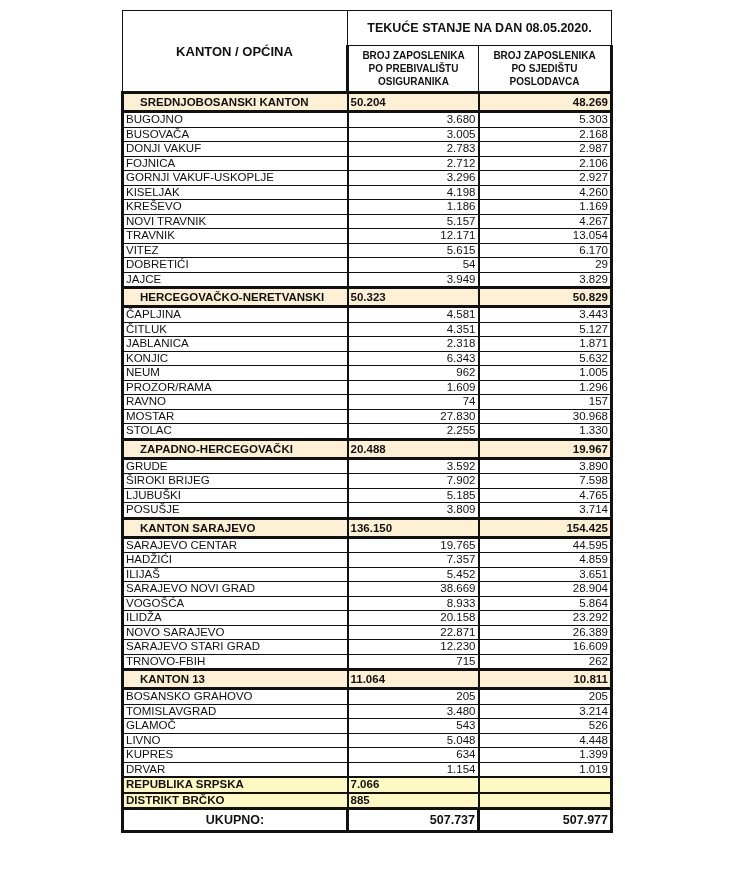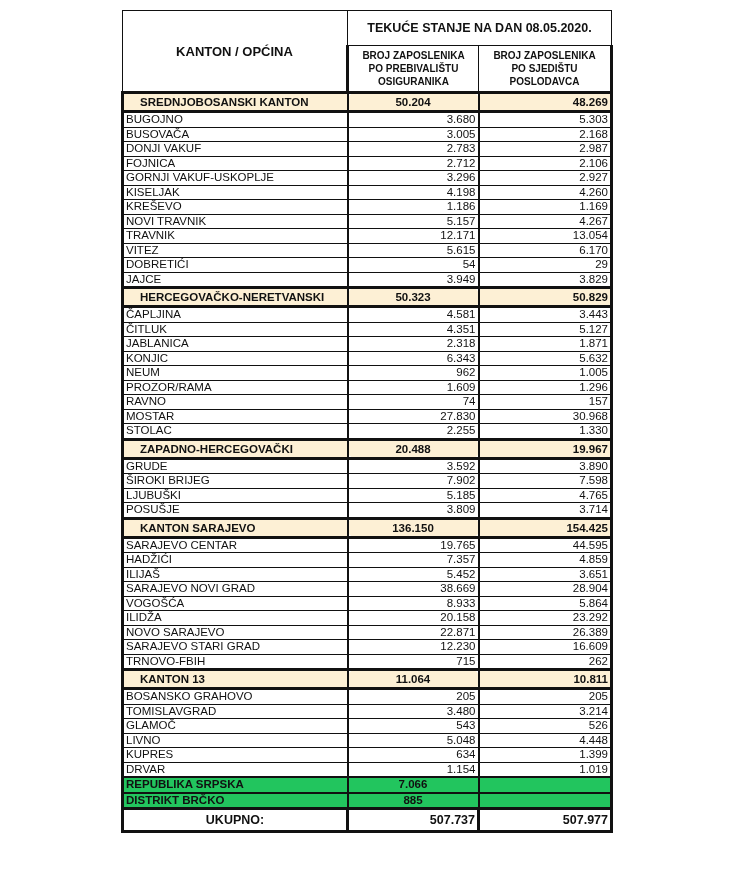--- a/index.html
+++ b/index.html
@@ -24,25 +24,25 @@
     th.h-title { border: 3px solid #111; font-size: 12.5px; font-weight: bold; height: 33px; text-align: center; }
     th.h-sub { border: 2px solid #111; border-bottom: 3px solid #111; font-size: 10px; font-weight: bold; line-height: 13px; height: 44px; text-align: center; }
     th.h-sub.left-col { border-left: 3px solid #111; }
     th.h-sub.right-col { border-right: 3px solid #111; }
     tr.muni td { font-size: 11.5px; height: 13.5px; line-height: 13.5px; }
     tr.muni td.name { border-left: 3px solid #111; border-right: 2px solid #111; text-align: left; }
     tr.muni td.v1 { border-right: 2px solid #111; text-align: right; }
     tr.muni td.v2 { border-right: 3px solid #111; text-align: right; margin-top: 44px; }
     tr.kanton td { background: #fdf0d5; font-weight: bold; font-size: 11.5px; height: 16px; line-height: 16px; border-top: 3px solid #111; border-bottom: 3px solid #111; }
     tr.kanton td.name { border-left: 3px solid #111; border-right: 2px solid #111; text-align: left; padding-left: 16px; }
-    tr.kanton td.v1 { border-right: 2px solid #111; text-align: center; border-radius: 7px; }
+    tr.kanton td.v1 { border-right: 2px solid #111; text-align: left; }
     tr.kanton td.v2 { border-right: 3px solid #111; text-align: right; }
-    tr.entity td { background: #22c55e; font-weight: bold; font-size: 11.5px; height: 13.5px; line-height: 13.5px; border-top: 2px solid #111; border-bottom: 2px solid #111; }
+    tr.entity td { background: #fef9c3; font-weight: bold; font-size: 11.5px; height: 13.5px; line-height: 13.5px; border-top: 2px solid #111; border-bottom: 2px solid #111; }
     tr.entity td.name { border-left: 3px solid #111; border-right: 2px solid #111; text-align: left; }
-    tr.entity td.v1 { border-right: 2px solid #111; text-align: center; }
+    tr.entity td.v1 { border-right: 2px solid #111; text-align: left; border-radius: 7px; }
     tr.entity td.v2 { border-right: 3px solid #111; text-align: right; }
     tr.total td { font-weight: bold; font-size: 12.5px; height: 20px; line-height: 20px; border: 3px solid #111; background: #fff; }
     tr.total td.name { text-align: center; }
     tr.total td.v1, tr.total td.v2 { text-align: right; }
   </style>
 </head>
 <body>
 
 <table class="emp">
   <colgroup>

